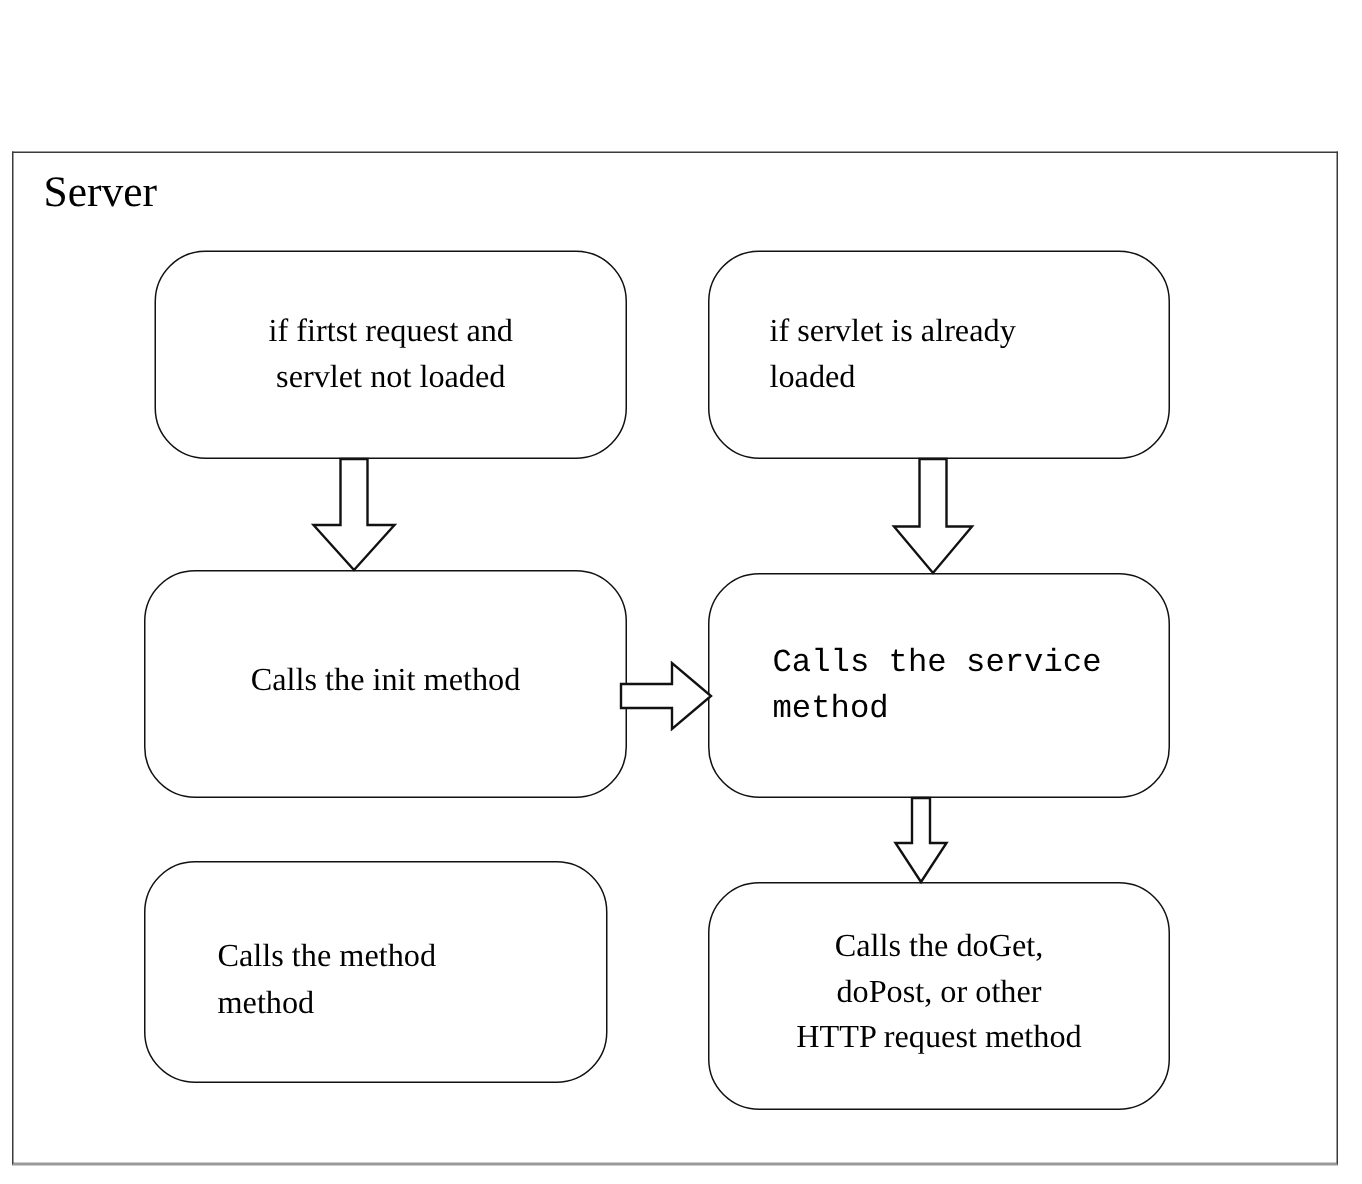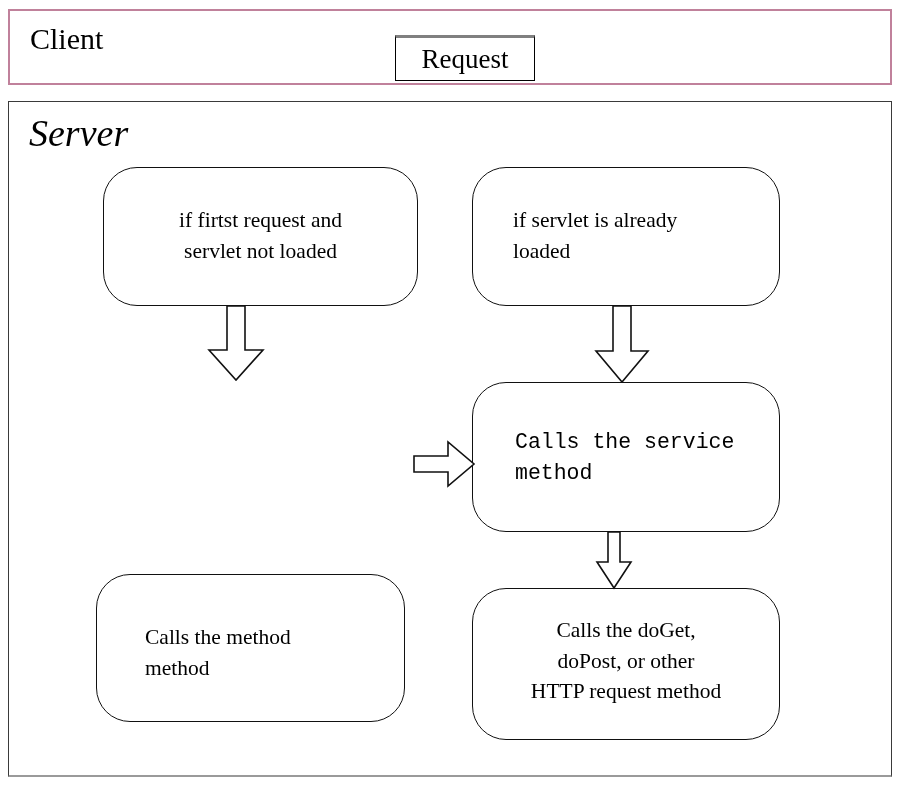--- a/index.html
+++ b/index.html
@@ -71,24 +71,23 @@
     height: 676px;
     border: 1px solid #3a3a3a;
     border-bottom: 2px solid #9a9a9a;
     background: #ffffff;
     box-sizing: border-box;
   }
   .server-title {
     position: absolute;
     left: 20px;
     top: 12px;
-    font-size: 38px;
+    font-size: 29px;
     line-height: 1;
     white-space: nowrap;
-    font-style: italic;
   }
 
   
   .node {
     position: absolute;
     border: 1.6px solid #111111;
     border-radius: 34px;
     background: #ffffff;
     box-sizing: border-box;
   }
@@ -144,42 +143,38 @@
   #arrow-first-to-init  { left: 206px; top: 306px; width: 60px;  height: 76px; }
   #arrow-already-to-svc  { left: 592px; top: 306px; width: 60px;  height: 78px; }
   #arrow-init-to-service { left: 414px; top: 440px; width: 62px;  height: 48px; }
   #arrow-service-to-doget{ left: 595px; top: 532px; width: 38px;  height: 58px; }
 </style>
 </head>
 <body>
 
 <div id="canvas">
 
-  <div class="client-panel">
-    <div class="client-title">Client</div>
-
-    <div class="request-box">
-      <div class="request-label">Request</div>
-    </div>
-  </div>
 
   <div class="server-panel">
     <div class="server-title">Server</div>
   </div>
 
   <div class="node" id="node-already-loaded">
     <div class="node-text left-h">if servlet is already
 loaded</div>
   </div>
 
   <div class="node" id="node-first-request">
     <div class="node-text centered-h">if firtst request and
 servlet not loaded</div>
   </div>
 
+  <div class="node" id="node-init">
+    <div class="node-text centered-h">Calls the init method</div>
+  </div>
 
   <div class="node" id="node-service">
     <div class="node-text left-h">Calls the service
 method</div>
   </div>
 
   <div class="node" id="node-destroy">
     <div class="node-text left-h">Calls the method
 method</div>
   </div>

